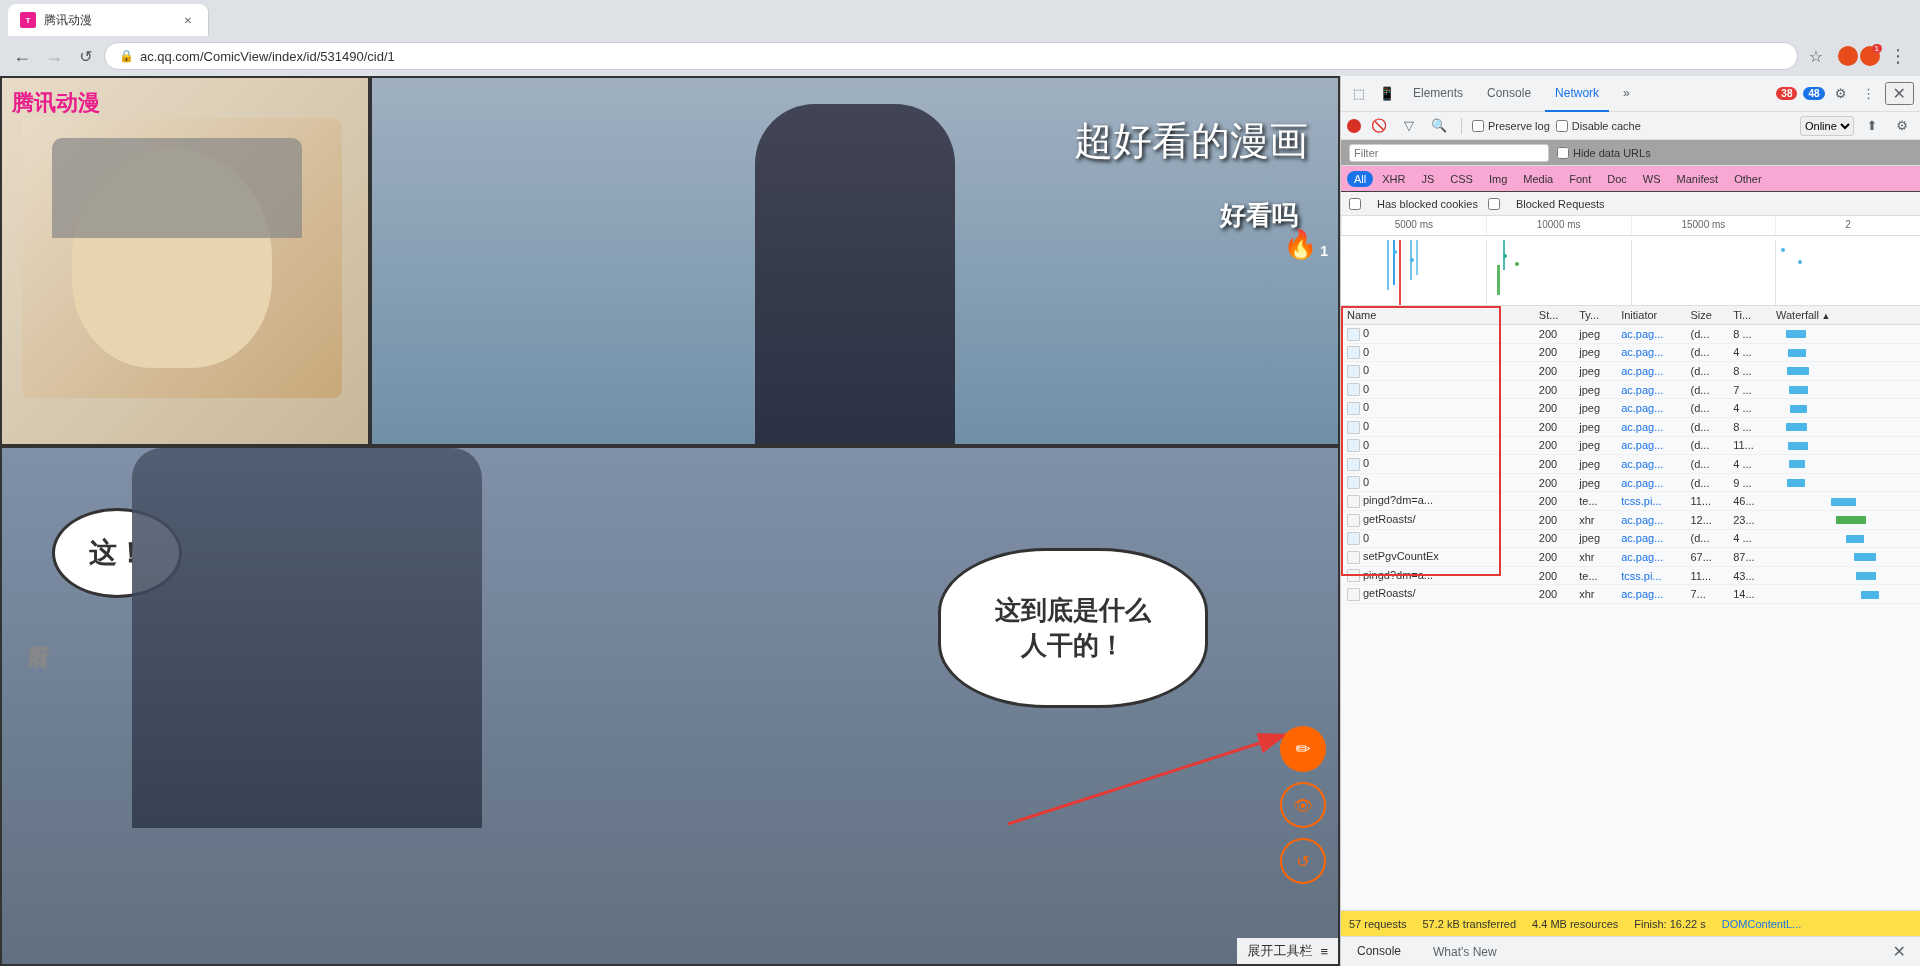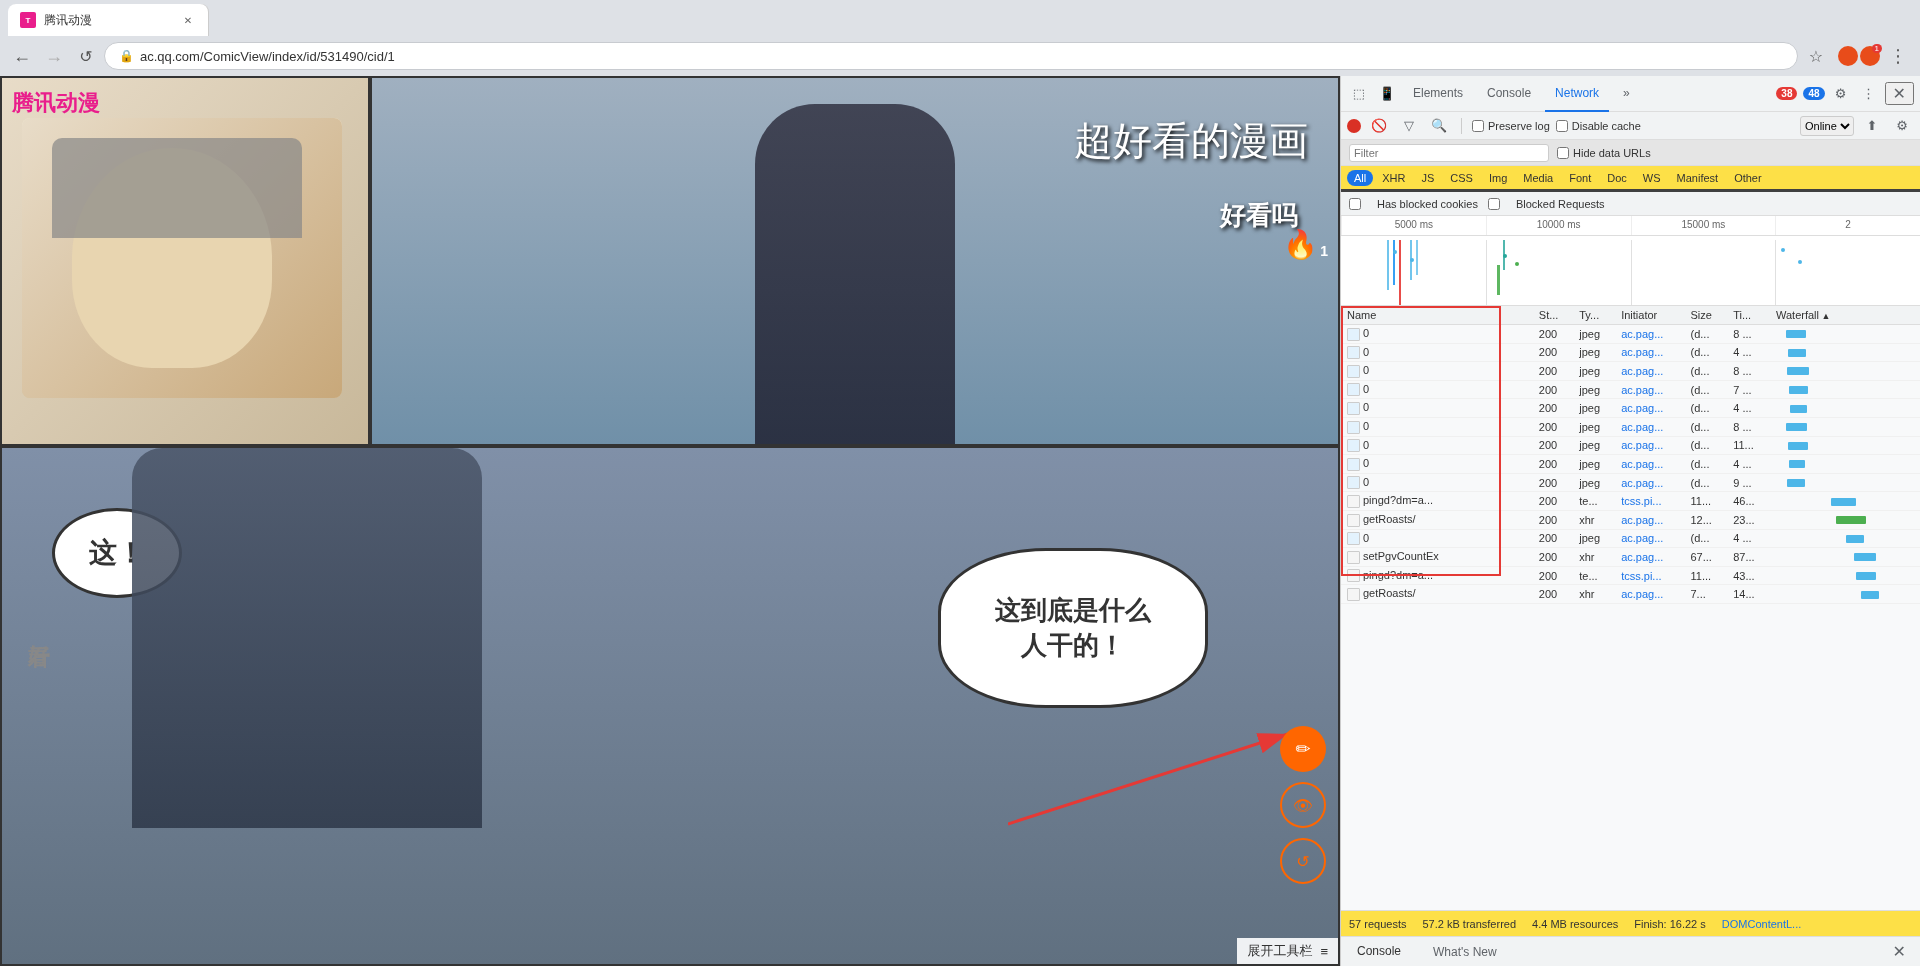--- a/index.html
+++ b/index.html
@@ -30,26 +30,26 @@
     .dt-close { font-size: 16px; color: #5f6368; cursor: pointer; padding: 0 6px; }
 
     
     .dt-net-toolbar { height: 28px; background: #f1f3f4; border-bottom: 1px solid #ddd; display: flex; align-items: center; padding: 0 6px; gap: 6px; }
     .dt-record-btn { width: 14px; height: 14px; background: #d93025; border-radius: 50%; cursor: pointer; }
     .dt-checkbox-label { display: flex; align-items: center; gap: 4px; font-size: 11px; color: #333; cursor: pointer; }
     .dt-checkbox { width: 12px; height: 12px; }
     .dt-online-select { height: 20px; font-size: 11px; border: 1px solid #ccc; border-radius: 3px; }
 
     
-    .dt-filter-bar { height: 26px; background: #e5e5e5; border-bottom: 1px solid #ddd; display: flex; align-items: center; padding: 0 8px; gap: 8px; }
+    .dt-filter-bar { height: 26px; background: #a3a3a3; border-bottom: 1px solid #ddd; display: flex; align-items: center; padding: 0 8px; gap: 8px; }
     .dt-filter-input { flex: 0 0 200px; height: 18px; border: 1px solid #ccc; border-radius: 3px; padding: 0 4px; font-size: 11px; }
     .dt-hide-data-label { display: flex; align-items: center; gap: 4px; font-size: 11px; color: #333; }
 
     
-    .dt-type-bar { height: 26px; background: #fde047; border-bottom: 3px solid #404040; display: flex; align-items: center; padding: 0 6px; gap: 2px; }
+    .dt-type-bar { height: 26px; background: #f9a8d4; border-bottom: 1px solid #404040; display: flex; align-items: center; padding: 0 6px; gap: 2px; }
     .dt-type-btn { padding: 2px 7px; font-size: 11px; border: none; background: transparent; cursor: pointer; border-radius: 3px; color: #333; }
     .dt-type-btn.active { background: #1a73e8; color: #fff; border-radius: 10px; }
 
     
     .dt-cookie-bar { height: 24px; background: #f1f3f4; border-bottom: 1px solid #ddd; display: flex; align-items: center; padding: 0 8px; gap: 10px; }
     .dt-cookie-label { display: flex; align-items: center; gap: 16px; font-size: 11px; color: #333; }
 
     
     .dt-timeline { height: 90px; background: #fff; border-bottom: 1px solid #ddd; position: relative; overflow: hidden; }
     .dt-timeline-scale { display: flex; position: absolute; top: 0; left: 0; right: 0; height: 20px; border-bottom: 1px solid #ddd; }

